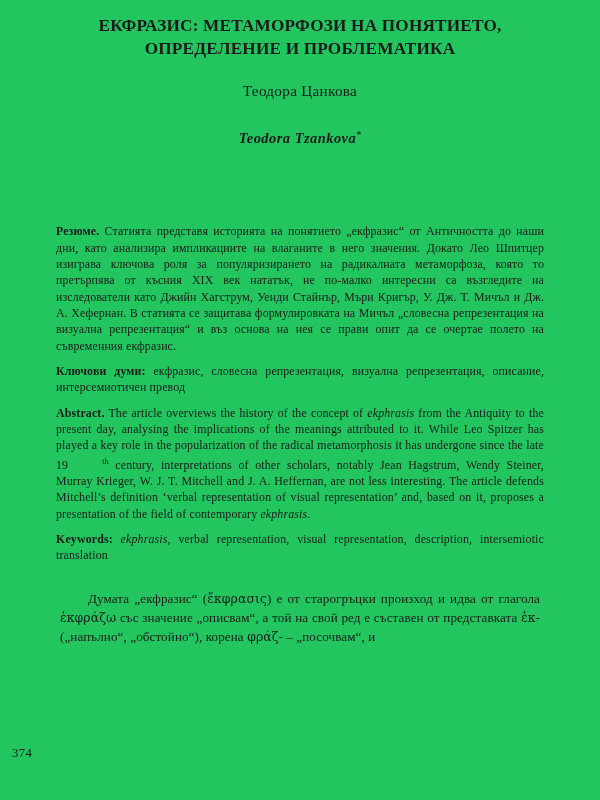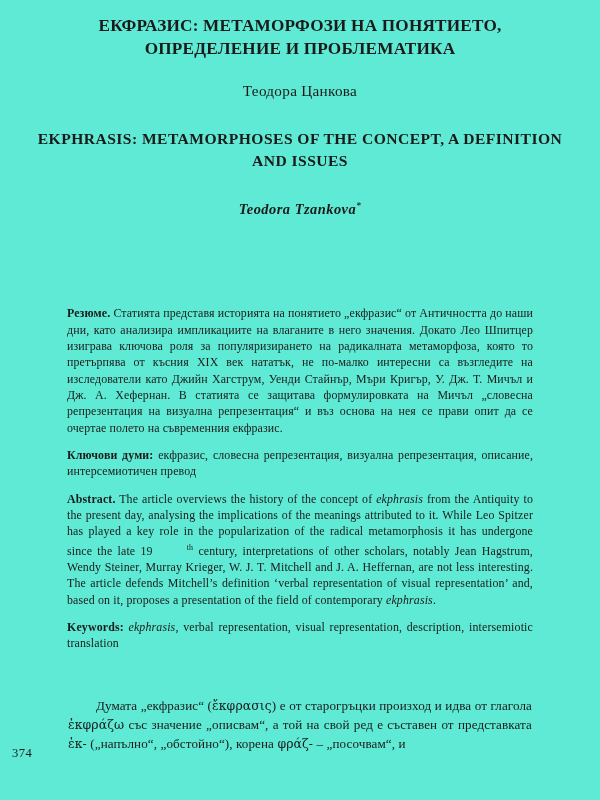--- a/index.html
+++ b/index.html
@@ -16,21 +16,21 @@
     color: #1a1a1a;
     position: relative;
   }
 
   .page {
     position: relative;
     width: 600px;
     height: 800px;
     box-sizing: border-box;
     padding: 0;
-    background: #5eead4;
+    background: #22c55e;
   }
 
   
   .title-block {
     width: 536px;
     margin: 0 auto;
     padding-top: 2px;
   }
   .title-bg {
     text-align: center;
@@ -76,21 +76,21 @@
   .abstract-area {
     width: 488px;
     margin: 0 auto;
     padding-top: 76px;
   }
   .para {
     font-size: 11.9px;
     line-height: 16.35px;
     text-align: justify;
     text-justify: inter-word;
-    margin: 11px;
+    margin: 0;
     letter-spacing: 0.15px;
   }
   .para.bg {
     letter-spacing: 0.12px;
   }
   .para + .para {
     margin-top: 9px;
   }
   .lead {
     font-weight: bold;
@@ -116,21 +116,21 @@
   
   .body-area {
     width: 488px;
     margin: 0 auto;
     padding-top: 21px;
   }
   .body-para {
     font-size: 13.1px;
     line-height: 19.1px;
     text-align: justify;
-    margin: 12px;
+    margin: 4px;
     text-indent: 28px;
     letter-spacing: 0.1px;
   }
   .gr {
     font-family: "DejaVu Serif", "Liberation Serif", serif;
     font-size: 12.4px;
   }
 
   
   .footnote-wrap {
@@ -167,21 +167,20 @@
   }
 </style>
 </head>
 <body>
 
 <div class="page">
 
   <div class="title-block">
     <h1 class="title-bg">ЕКФРАЗИС: МЕТАМОРФОЗИ НА ПОНЯТИЕТО, ОПРЕДЕЛЕНИЕ И ПРОБЛЕМАТИКА</h1>
     <div class="author-bg">Теодора Цанкова</div>
-    <h2 class="title-en">EKPHRASIS: METAMORPHOSES OF THE CONCEPT, A DEFINITION AND ISSUES</h2>
     <div class="author-en"><span>Teodora Tzankova</span><sup>*</sup></div>
   </div>
 
   <div class="abstract-area">
 
     <p class="para bg"><span class="lead">Резюме.</span><span> Статията представя историята на понятието „екфразис“ от Античността до наши дни, като анализира импликациите на влаганите в него значения. Докато Лео Шпитцер изиграва ключова роля за популяризирането на радикалната метаморфоза, която то претърпява от късния XIX век нататък, не по-малко интересни са възгледите на изследователи като Джийн Хагструм, Уенди Стайнър, Мъри Кригър, У. Дж. Т. Мичъл и Дж. А. Хефернан. В статията се защитава формулировката на Мичъл „словесна репрезентация на визуална репрезентация“ и въз основа на нея се прави опит да се очертае полето на съвременния екфразис.</span></p>
 
     <p class="para bg kw-block"><span class="lead">Ключови думи:</span><span> екфразис, словесна репрезентация, визуална репрезентация, описание, интерсемиотичен превод</span></p>
 
     <p class="para block-gap-en"><span class="lead">Abstract.</span><span> The article overviews the history of the concept of </span><em class="it">ekphrasis</em><span> from the Antiquity to the present day, analysing the implications of the meanings attributed to it. While Leo Spitzer has played a key role in the popularization of the radical metamorphosis it has undergone since the late 19</span><sup class="ord">th</sup><span> century, interpretations of other scholars, notably Jean Hagstrum, Wendy Steiner, Murray Krieger, W. J. T. Mitchell and J. A. Heffernan, are not less interesting. The article defends Mitchell’s definition ‘verbal representation of visual representation’ and, based on it, proposes a presentation of the field of contemporary </span><em class="it">ekphrasis</em><span>.</span></p>

